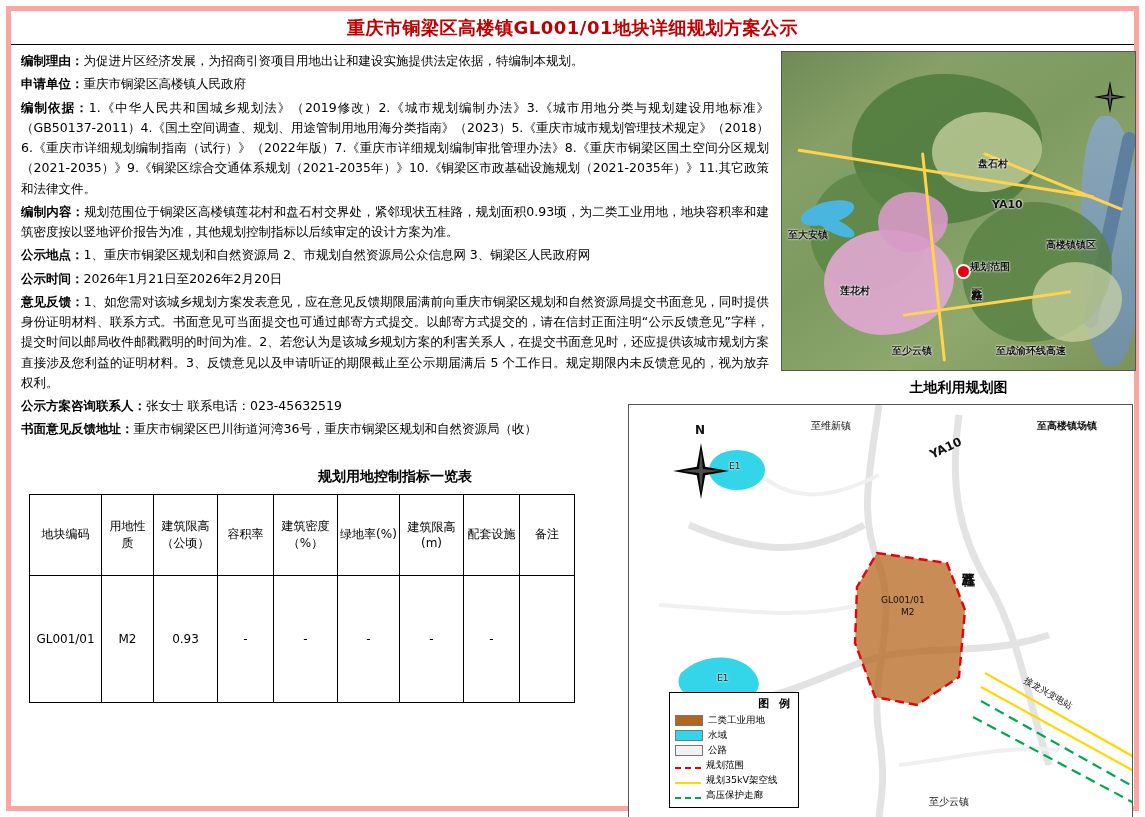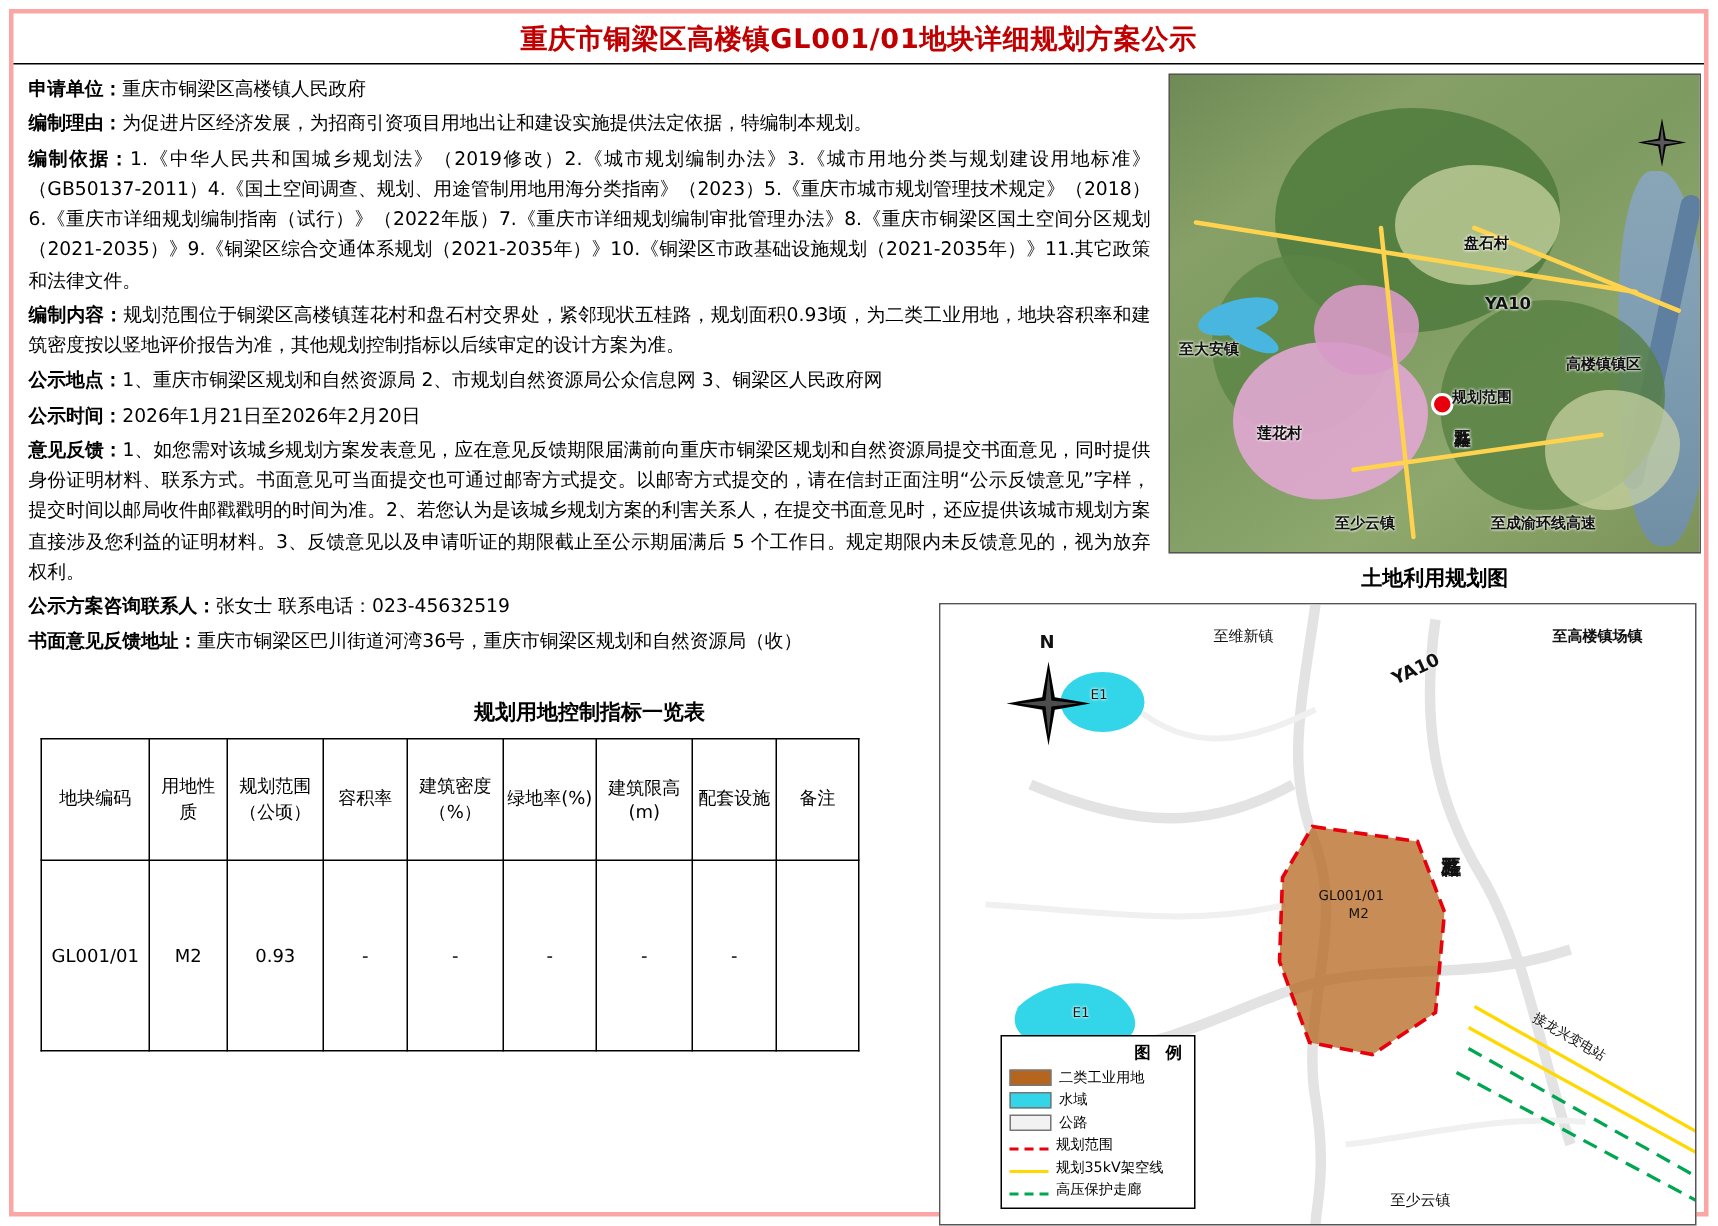--- a/index.html
+++ b/index.html
@@ -5,21 +5,21 @@
   html,body{margin:0;padding:0;}
   body{
     width:1145px;height:817px;
     background:#ffffff;
     font-family:"DejaVu Sans","Liberation Sans",sans-serif;
     font-size:12.5px;color:#000;
     position:relative;overflow:hidden;
   }
   .page{
     position:absolute;left:6px;top:6px;width:1133px;height:805px;
-    border:3px solid #fca5a5;box-sizing:border-box;
+    border:5px solid #fca5a5;box-sizing:border-box;
   }
   .title-bar{
     position:absolute;left:0;top:0;width:100%;height:34px;
     border-bottom:1px solid #000;box-sizing:border-box;
     display:flex;align-items:center;justify-content:center;
   }
   .title-bar .t{
     font-size:18px;font-weight:bold;color:#c00000;letter-spacing:.5px;
   }
   
@@ -76,22 +76,22 @@
 </head>
 <body>
 
 <div class="page">
 
   <div class="title-bar">
     <div class="t">重庆市铜梁区高楼镇GL001/01地块详细规划方案公示</div>
   </div>
 
   <div class="left">
+    <p class="para"><span class="lbl">编制理由：</span><span>为促进片区经济发展，为招商引资项目用地出让和建设实施提供法定依据，特编制本规划。</span></p>
     <p class="para"><span class="lbl">申请单位：</span><span>重庆市铜梁区高楼镇人民政府</span></p>
-    <p class="para"><span class="lbl">编制理由：</span><span>为促进片区经济发展，为招商引资项目用地出让和建设实施提供法定依据，特编制本规划。</span></p>
     <p class="para"><span class="lbl">编制依据：</span><span>1.《中华人民共和国城乡规划法》（2019修改）2.《城市规划编制办法》3.《城市用地分类与规划建设用地标准》（GB50137-2011）4.《国土空间调查、规划、用途管制用地用海分类指南》（2023）5.《重庆市城市规划管理技术规定》（2018）6.《重庆市详细规划编制指南（试行）》（2022年版）7.《重庆市详细规划编制审批管理办法》8.《重庆市铜梁区国土空间分区规划（2021-2035）》9.《铜梁区综合交通体系规划（2021-2035年）》10.《铜梁区市政基础设施规划（2021-2035年）》11.其它政策和法律文件。</span></p>
     <p class="para"><span class="lbl">编制内容：</span><span>规划范围位于铜梁区高楼镇莲花村和盘石村交界处，紧邻现状五桂路，规划面积0.93顷，为二类工业用地，地块容积率和建筑密度按以竖地评价报告为准，其他规划控制指标以后续审定的设计方案为准。</span></p>
     <p class="para"><span class="lbl">公示地点：</span><span>1、重庆市铜梁区规划和自然资源局  2、市规划自然资源局公众信息网  3、铜梁区人民政府网</span></p>
     <p class="para"><span class="lbl">公示时间：</span><span>2026年1月21日至2026年2月20日</span></p>
     <p class="para"><span class="lbl">意见反馈：</span><span>1、如您需对该城乡规划方案发表意见，应在意见反馈期限届满前向重庆市铜梁区规划和自然资源局提交书面意见，同时提供身份证明材料、联系方式。书面意见可当面提交也可通过邮寄方式提交。以邮寄方式提交的，请在信封正面注明“公示反馈意见”字样，提交时间以邮局收件邮戳戳明的时间为准。2、若您认为是该城乡规划方案的利害关系人，在提交书面意见时，还应提供该城市规划方案直接涉及您利益的证明材料。3、反馈意见以及申请听证的期限截止至公示期届满后 5 个工作日。规定期限内未反馈意见的，视为放弃权利。</span></p>
     <p class="para"><span class="lbl">公示方案咨询联系人：</span><span>张女士        联系电话：023-45632519</span></p>
     <p class="para"><span class="lbl">书面意见反馈地址：</span><span>重庆市铜梁区巴川街道河湾36号，重庆市铜梁区规划和自然资源局（收）</span></p>
 
     <div class="tbl-title">规划用地控制指标一览表</div>
     <table class="grid">
@@ -103,21 +103,21 @@
         <col style="width:64px">
           <col style="width:62px">
           <col style="width:64px">
           <col style="width:56px">
           <col style="width:55px">
       </colgroup>
       <tbody>
           <tr>
         <th>地块编码</th>
         <th>用地性质</th>
-        <th>规划范围（公顷）</th>
+        <th>建筑限高（公顷）</th>
         <th>容积率</th>
         <th>建筑密度（%）</th>
         <th>绿地率(%)</th>
         <th>建筑限高(m)</th>
         <th>配套设施</th>
         <th>备注</th>
       </tr>
       <tr>
         <td>GL001/01</td>
         <td>M2</td>

